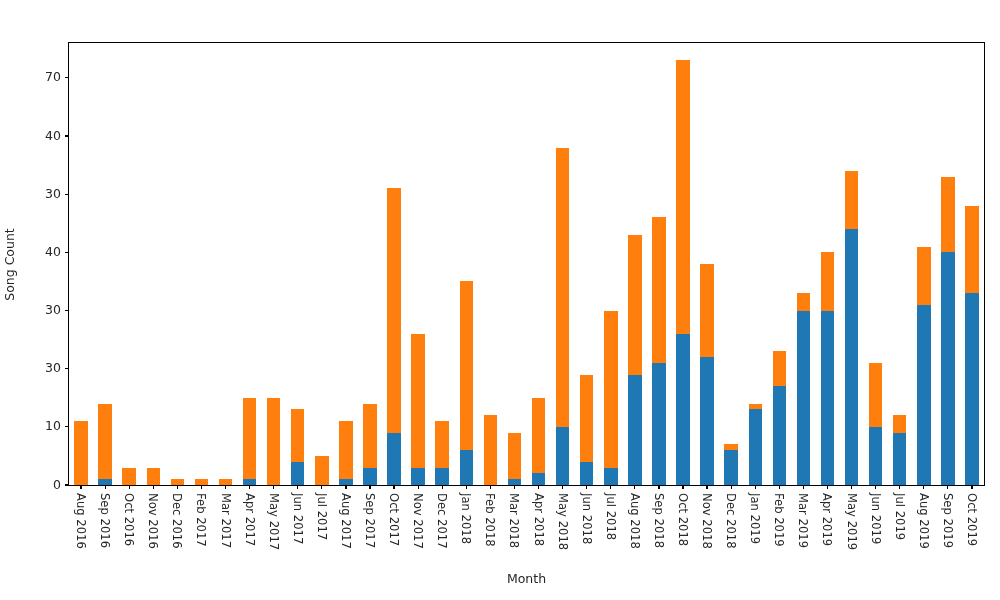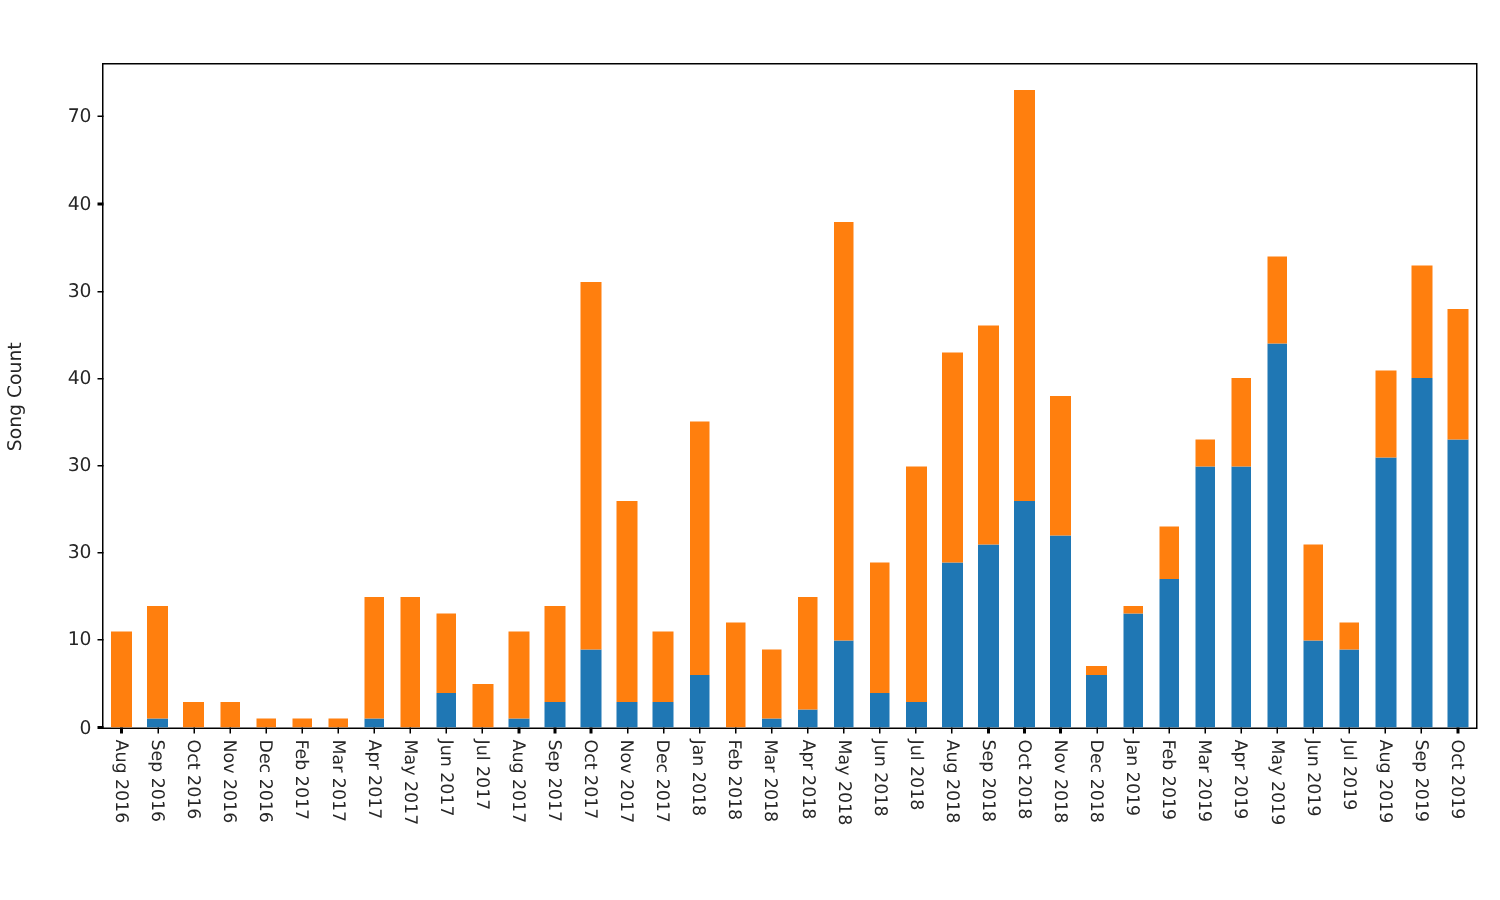--- a/index.html
+++ b/index.html
@@ -524,13 +524,14 @@
           <div class="ticklabel">Sep 2019</div>
         </div>
         <div class="xtick" style="left: 902.961px;">
           <div class="tickmark"></div>
           <div class="ticklabel">Oct 2019</div>
         </div>
       </div>
 
   </div>
 
+  <div id="xlabel">Month</div>
 </div>
 
 </body></html>

